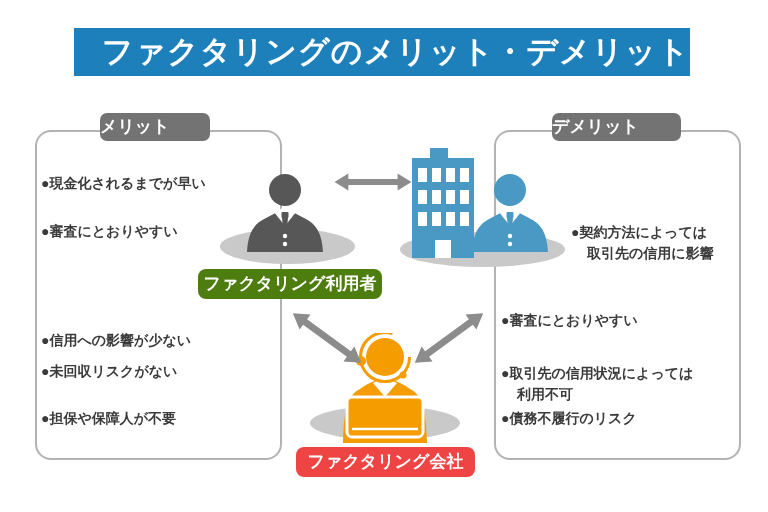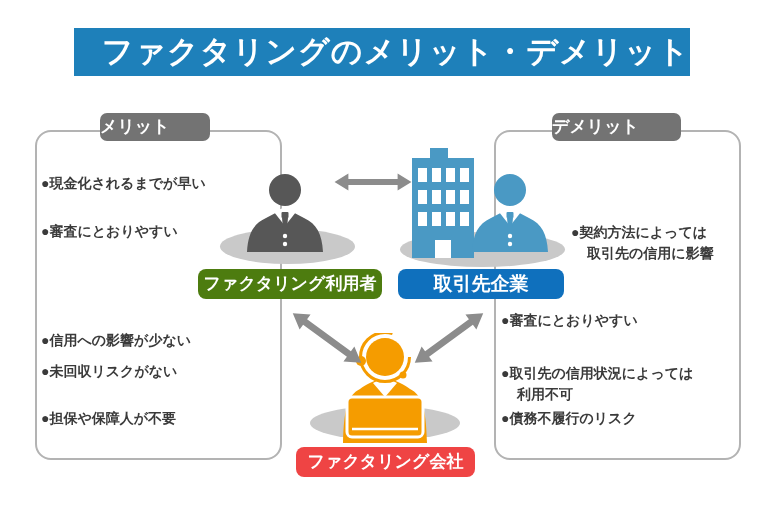--- a/index.html
+++ b/index.html
@@ -136,16 +136,15 @@
     <polygon points="0,13 18,2 18,9 82,9 82,2 100,13 82,24 82,17 18,17 18,24"></polygon>
   </svg>
   <svg class="arrow" style="left:284px;top:327px;transform:rotate(36deg);" width="86" height="22" viewBox="0 0 100 26">
     <polygon points="0,13 18,2 18,9 82,9 82,2 100,13 82,24 82,17 18,17 18,24"></polygon>
   </svg>
   <svg class="arrow" style="left:406px;top:327px;transform:rotate(-36deg);" width="86" height="22" viewBox="0 0 100 26">
     <polygon points="0,13 18,2 18,9 82,9 82,2 100,13 82,24 82,17 18,17 18,24"></polygon>
   </svg>
 
   <div class="badge user">ファクタリング利用者</div>
-  <div class="badge client">取引先企業</div>
   <div class="badge company">ファクタリング会社</div>
 
 </div>
 
 </body></html>

